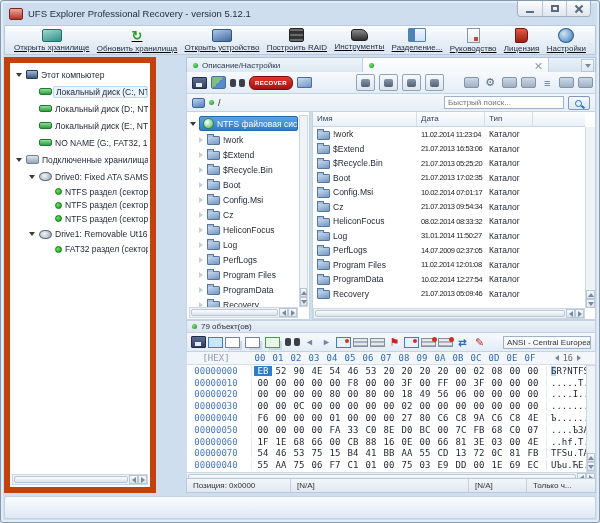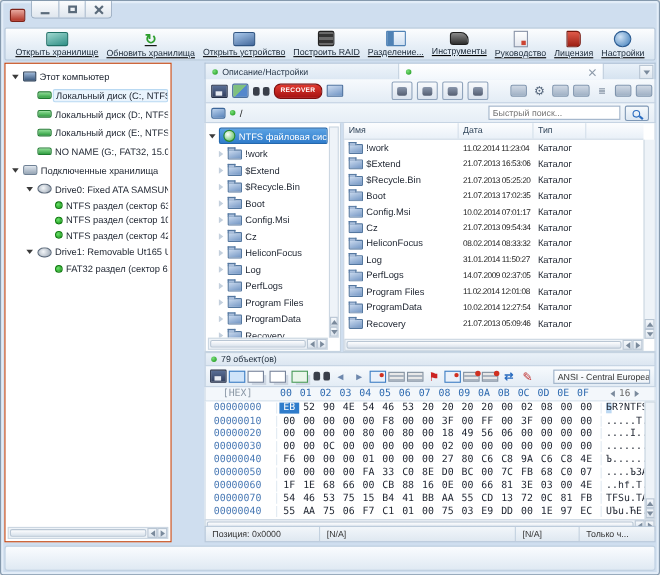--- a/index.html
+++ b/index.html
@@ -34,21 +34,21 @@
   .mi-partition::before{content:"";position:absolute;left:0;top:0;width:6px;height:100%;background:#4f82b5;}
   .mi-guide{width:13px;height:15px;background:linear-gradient(#ffffff,#e4e7ee);border:1px solid #8a94a8;position:relative;}
   .mi-guide::after{content:"";position:absolute;right:1px;bottom:1px;width:4px;height:4px;background:#c43;}
   .mi-license{width:13px;height:15px;background:linear-gradient(#e05a4a,#9c1f14);border:1px solid #76160d;border-radius:1px 4px 4px 1px;}
   .mi-settings{width:16px;height:15px;background:radial-gradient(circle at 35% 35%,#cfe2f5,#3a7ab8);border:1px solid #2a5a90;border-radius:50%;}
 
   
   .main{position:absolute;top:56px;left:3px;right:3px;bottom:29px;}
 
   
-  .storage-panel{position:absolute;left:0;top:0;width:152px;bottom:0;background:#fff;border:1px solid #c2410c;}
+  .storage-panel{position:absolute;left:0;top:0;width:152px;bottom:0;background:#fff;border:6px solid #c2410c;}
   .storage-tree{position:absolute;inset:3px 2px 13px 2px;overflow:hidden;}
   .strow{height:17px;display:flex;align-items:center;gap:3px;font-size:8.5px;color:#1d2430;white-space:nowrap;}
   .strow.small{height:13.5px;}
   .strow.hl .stlabel{background:#eaf4fd;border:1px solid #b9d9f2;border-radius:2px;padding:0 2px;margin-left:-2px;}
   .stlabel{overflow:hidden;}
   .exp{width:0;height:0;flex:none;margin:0 1px;}
   .exp.down{border-left:3.5px solid transparent;border-right:3.5px solid transparent;border-top:4.5px solid #3a3a3a;}
   .exp.pale{border-top:3.5px solid transparent;border-bottom:3.5px solid transparent;border-left:4.5px solid #c4d0dd;}
   .exp.hid{visibility:hidden;border-top:4.5px solid transparent;border-left:3.5px solid transparent;border-right:3.5px solid transparent;}
   .ic{flex:none;display:inline-block;}
@@ -176,20 +176,21 @@
 
   .footer{position:absolute;left:3px;right:3px;bottom:3px;height:23px;background:linear-gradient(#fafcfe,#dfe9f3);border:1px solid #c2d2e2;border-radius:3px;}
 </style>
 </head>
 <body>
 
 <div class="window">
 
   <div class="titlebar">
     <span class="app-icon"></span>
+    <span class="title">UFS Explorer Professional Recovery - version 5.12.1</span>
     <div class="caps">
       <span class="cap">
           <span class="g-min"></span>
         </span>
       <span class="cap">
           <span class="g-max"></span>
         </span>
       <span class="cap">
           <span class="g-close"></span>
         </span>
@@ -207,26 +208,26 @@
       </div>
       <div class="tbtn">
         <span class="mi mi-open-device"></span>
         <span class="tlabel">Открыть устройство</span>
       </div>
       <div class="tbtn">
         <span class="mi mi-raid"></span>
         <span class="tlabel">Построить RAID</span>
       </div>
       <div class="tbtn">
+        <span class="mi mi-tools"></span>
+        <span class="tlabel">Инструменты</span>
+      </div>
+      <div class="tbtn">
         <span class="mi mi-partition"></span>
         <span class="tlabel">Разделение...</span>
-      </div>
-      <div class="tbtn">
-        <span class="mi mi-tools"></span>
-        <span class="tlabel">Инструменты</span>
       </div>
       <div class="tbtn">
         <span class="mi mi-guide"></span>
         <span class="tlabel">Руководство</span>
       </div>
       <div class="tbtn">
         <span class="mi mi-license"></span>
         <span class="tlabel">Лицензия</span>
       </div>
       <div class="tbtn">
@@ -792,21 +793,21 @@
               <span class="hbyte">F7</span>
               <span class="hbyte">C1</span>
               <span class="hbyte">01</span>
               <span class="hbyte">00</span>
               <span class="hbyte">75</span>
               <span class="hbyte">03</span>
               <span class="hbyte">E9</span>
               <span class="hbyte">DD</span>
               <span class="hbyte">00</span>
               <span class="hbyte">1E</span>
-              <span class="hbyte">97</span>
+              <span class="hbyte">69</span>
               <span class="hbyte">EC</span>
             </span>
             <span class="hascii">UЪu.ЋЕ..</span>
           </div>
         </div>
       <div class="hex-vscroll">
         <span class="sbtn">
             <span class="tri-u"></span>
           </span>
         <span class="sbtn">

